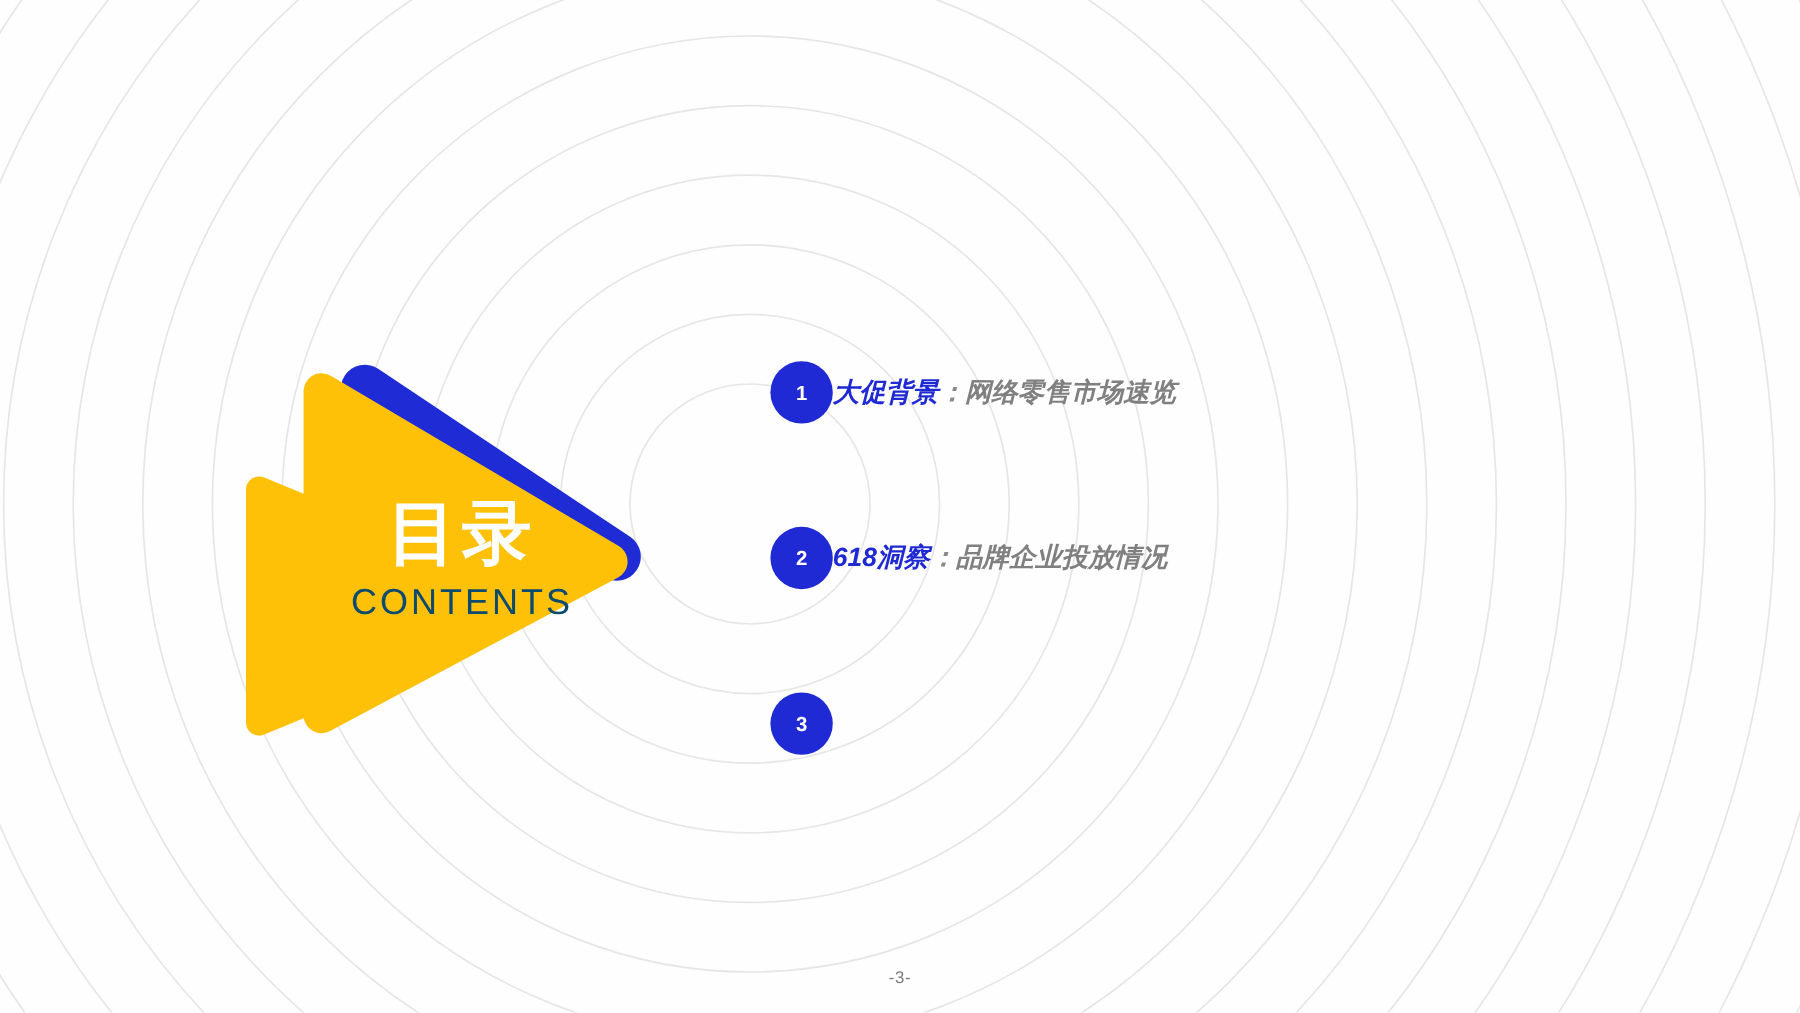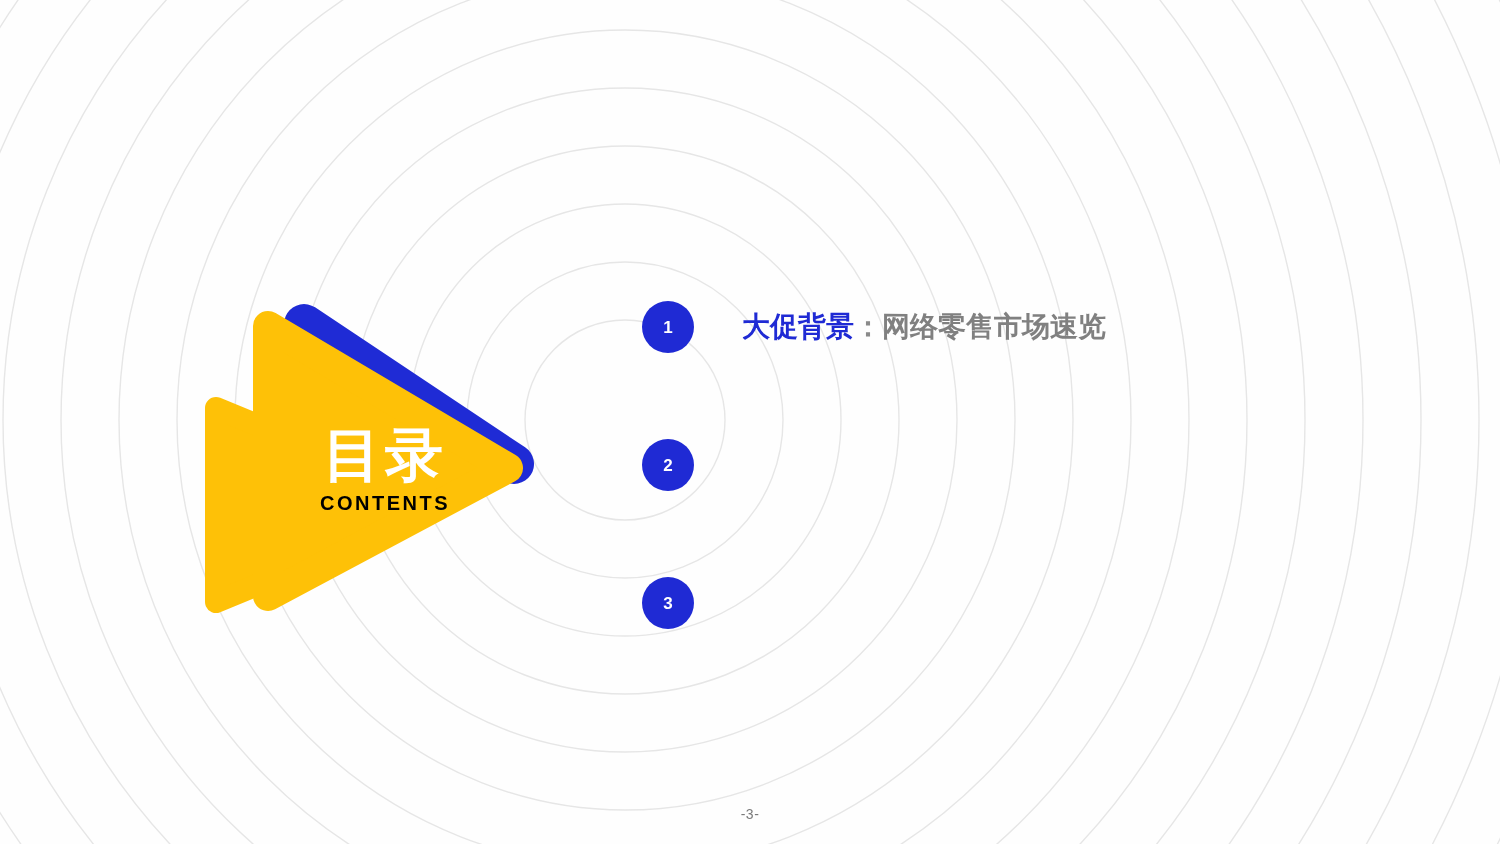--- a/index.html
+++ b/index.html
@@ -47,26 +47,27 @@
     padding-left:38px;
     padding-top:18px;
   }
   .logo-title {
     font-size:58px;
     font-weight:700;
     color:#ffffff;
     letter-spacing:4px;
     line-height:1.05;
     white-space:nowrap;
+    font-family:Liberation Mono, monospace;
   }
   .logo-sub {
     margin-top:6px;
-    font-size:20px;
-    font-weight:700;
-    color:#000000;
+    font-size:30px;
+    font-weight:400;
+    color:#0c4a6e;
     letter-spacing:2.5px;
     white-space:nowrap;
   }
 
   
   .contents-list {
     position:absolute;
     left:642px;
     top:301px;
     width:700px;
@@ -87,25 +88,25 @@
     background:#1f2ad4;
     color:#ffffff;
     display:flex;
     align-items:center;
     justify-content:center;
     font-size:17px;
     font-weight:700;
     line-height:1;
   }
   .item-label {
-    margin-left:48px;
-    font-size:28px;
+    font-size:22px;
     font-weight:700;
     line-height:1.1;
     white-space:nowrap;
+    font-style:italic;
   }
   .label-key { color:#1f2ad4; }
   .label-sep { color:#8a8a8a; }
   .label-rest { color:#808080; }
 
   
   .page-number {
     position:absolute;
     left:0;
     right:0;
@@ -167,20 +168,23 @@
 
     <div class="content-item">
       <div class="item-badge">1</div>
       <div class="item-label">
         <span class="label-key">大促背景</span><span class="label-sep">：</span><span class="label-rest">网络零售市场速览</span>
       </div>
     </div>
 
     <div class="content-item">
       <div class="item-badge">2</div>
+      <div class="item-label">
+        <span class="label-key">618洞察</span><span class="label-sep">：</span><span class="label-rest">品牌企业投放情况</span>
+      </div>
     </div>
 
     <div class="content-item">
       <div class="item-badge">3</div>
     </div>
 
   </div>
 
   <div class="page-number">-3-</div>
 

